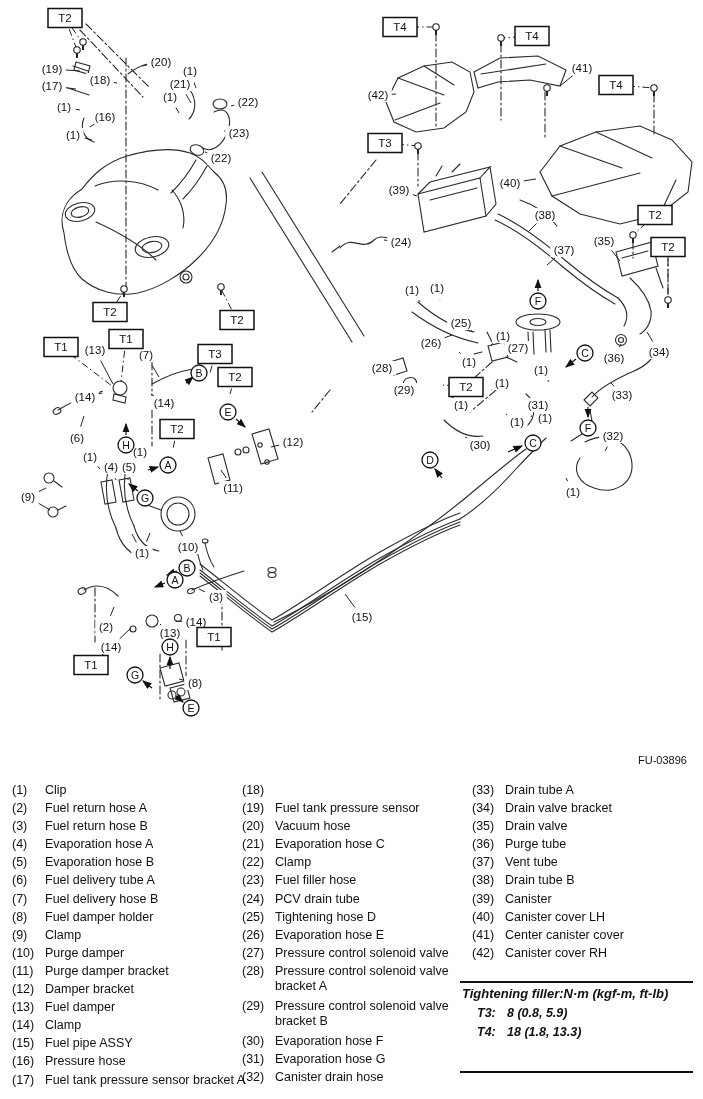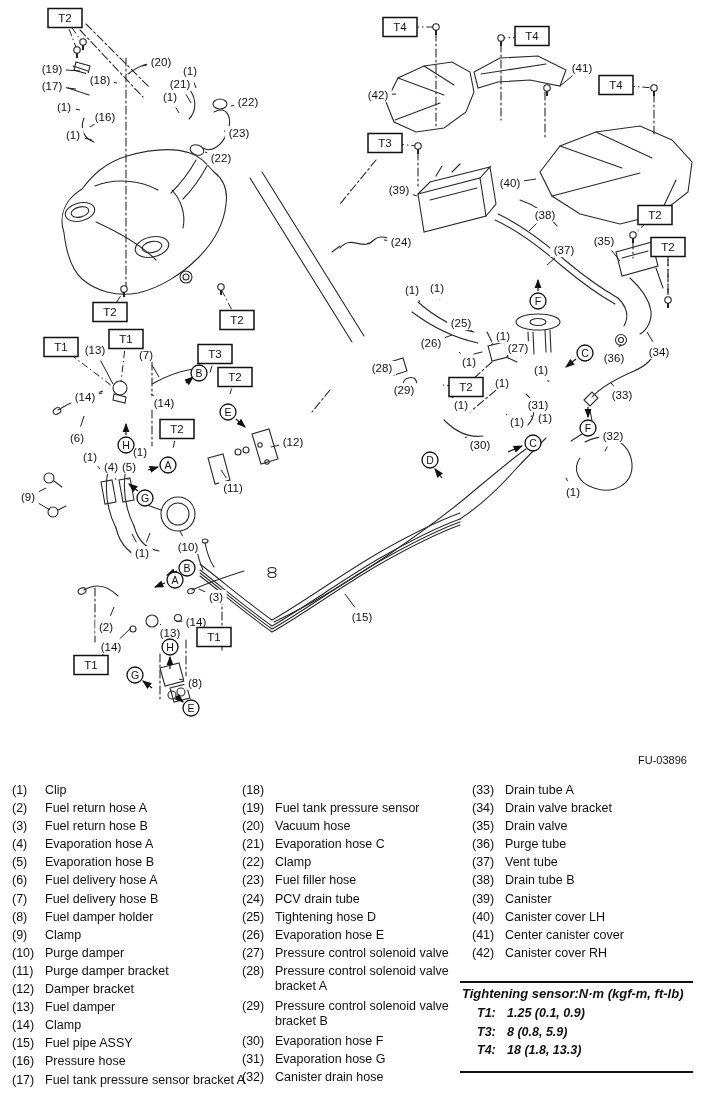--- a/index.html
+++ b/index.html
@@ -495,21 +495,21 @@
       <div class="lrow">
         <span class="lnum">(4)</span>
         <span class="ltxt">Evaporation hose A</span>
       </div>
       <div class="lrow">
         <span class="lnum">(5)</span>
         <span class="ltxt">Evaporation hose B</span>
       </div>
       <div class="lrow">
         <span class="lnum">(6)</span>
-        <span class="ltxt">Fuel delivery hose A</span>
+        <span class="ltxt">Fuel delivery tube A</span>
       </div>
       <div class="lrow">
         <span class="lnum">(7)</span>
         <span class="ltxt">Fuel delivery hose B</span>
       </div>
       <div class="lrow">
         <span class="lnum">(8)</span>
         <span class="ltxt">Fuel damper holder</span>
       </div>
       <div class="lrow">
@@ -649,26 +649,22 @@
         <span class="lnum">(41)</span>
         <span class="ltxt">Center canister cover</span>
       </div>
       <div class="lrow">
         <span class="lnum">(42)</span>
         <span class="ltxt">Canister cover RH</span>
       </div>
     </div>
 
   <div id="torque-box">
-    <div id="torque-title">Tightening sensor:N·m (kgf-m, ft-lb)</div>
+    <div id="torque-title">Tightening filler:N·m (kgf-m, ft-lb)</div>
     <div id="torque-rows">
-        <div class="trow">
-          <span class="tlab">T1:</span>
-          <span>1.25 (0.1, 0.9)</span>
-        </div>
         <div class="trow">
           <span class="tlab">T3:</span>
           <span>8 (0.8, 5.9)</span>
         </div>
         <div class="trow">
           <span class="tlab">T4:</span>
           <span>18 (1.8, 13.3)</span>
         </div>
       </div>
   </div>

